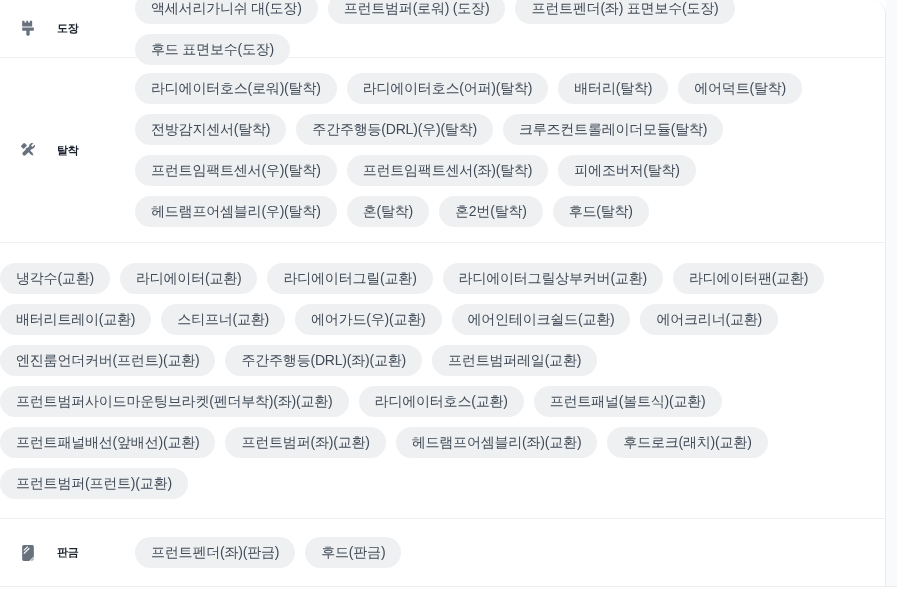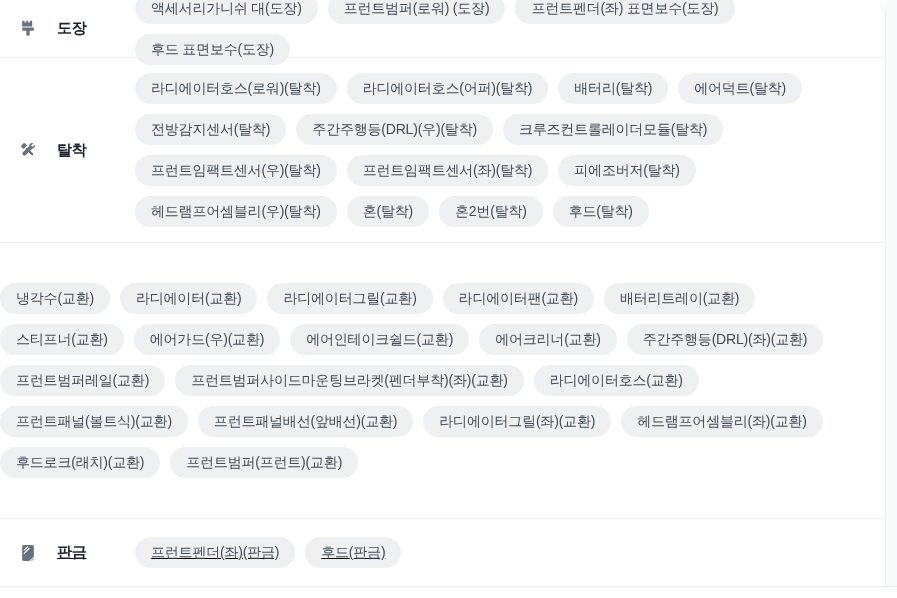--- a/index.html
+++ b/index.html
@@ -11,33 +11,33 @@
   .stage{display:flex;width:897px;height:586px;}
   .card{
     width:886px;height:586px;background:#ffffff;box-sizing:border-box;
     border-right:1px solid #e9edf0;border-top-right-radius:14px;
     overflow:hidden;display:flex;flex-direction:column;
   }
   .gutter{flex:1;background:#f8fafb;}
   .page-bottom{height:11px;border-top:1px solid #e9edf0;background:#ffffff;}
 
   .row{display:flex;align-items:stretch;box-sizing:border-box;border-bottom:1px solid #eef1f3;}
-  .row:last-child{border-bottom:none;text-decoration:underline;}
+  .row:last-child{border-bottom:none;}
   .row:nth-child(1){height:58px;}
   .row:nth-child(2){height:185px;}
   .row:nth-child(3){height:276px;}
   .row:nth-child(4){height:67px;}
 
   .row-head{
     width:135px;flex:none;display:flex;align-items:center;
     padding-left:18px;gap:19px;box-sizing:border-box;
   }
   .icon{width:20px;height:20px;color:#68717e;display:inline-flex;align-items:center;justify-content:center;flex:none;}
   .icon svg{display:block;}
-  .row-label{font-size:15px;font-weight:700;color:#1a212c;letter-spacing:-0.3px;}
+  .row-label{font-size:11px;font-weight:700;color:#1a212c;letter-spacing:-0.3px;}
 
   .tags{
     flex:1;display:flex;flex-wrap:wrap;gap:10px;
     align-content:center;
     padding:13px 18px 13px 0;box-sizing:border-box;
   }
   .pill{
     background:#eef0f2;color:#414b57;
     font-size:14px;line-height:15px;letter-spacing:-0.2px;
     padding:8px 16px;border-radius:999px;white-space:nowrap;
@@ -94,33 +94,35 @@
           <span class="pill">혼(탈착)</span>
           <span class="pill">혼2번(탈착)</span>
           <span class="pill">후드(탈착)</span>
         </div>
       </div>
       <div class="row">
         <div class="tags">
           <span class="pill">냉각수(교환)</span>
           <span class="pill">라디에이터(교환)</span>
           <span class="pill">라디에이터그릴(교환)</span>
+          <span class="pill">라디에이터그릴상부커버(교환)</span>
           <span class="pill">라디에이터팬(교환)</span>
           <span class="pill">배터리트레이(교환)</span>
           <span class="pill">스티프너(교환)</span>
           <span class="pill">에어가드(우)(교환)</span>
           <span class="pill">에어인테이크쉴드(교환)</span>
           <span class="pill">에어크리너(교환)</span>
+          <span class="pill">엔진룸언더커버(프런트)(교환)</span>
           <span class="pill">주간주행등(DRL)(좌)(교환)</span>
           <span class="pill">프런트범퍼레일(교환)</span>
           <span class="pill">프런트범퍼사이드마운팅브라켓(펜더부착)(좌)(교환)</span>
           <span class="pill">라디에이터호스(교환)</span>
           <span class="pill">프런트패널(볼트식)(교환)</span>
           <span class="pill">프런트패널배선(앞배선)(교환)</span>
-          <span class="pill">라디에이터그릴(좌)(교환)</span>
+          <span class="pill">프런트범퍼(좌)(교환)</span>
           <span class="pill">헤드램프어셈블리(좌)(교환)</span>
           <span class="pill">후드로크(래치)(교환)</span>
           <span class="pill">프런트범퍼(프런트)(교환)</span>
         </div>
       </div>
       <div class="row">
         <div class="row-head">
           <span class="icon">
             <svg width="20" height="20" viewBox="0 0 24 24" fill="currentColor">
               <path d="M7 2.5h10a2 2 0 0 1 2 2V16l-5.5 5.5H7a2 2 0 0 1-2-2v-15a2 2 0 0 1 2-2z"></path>

